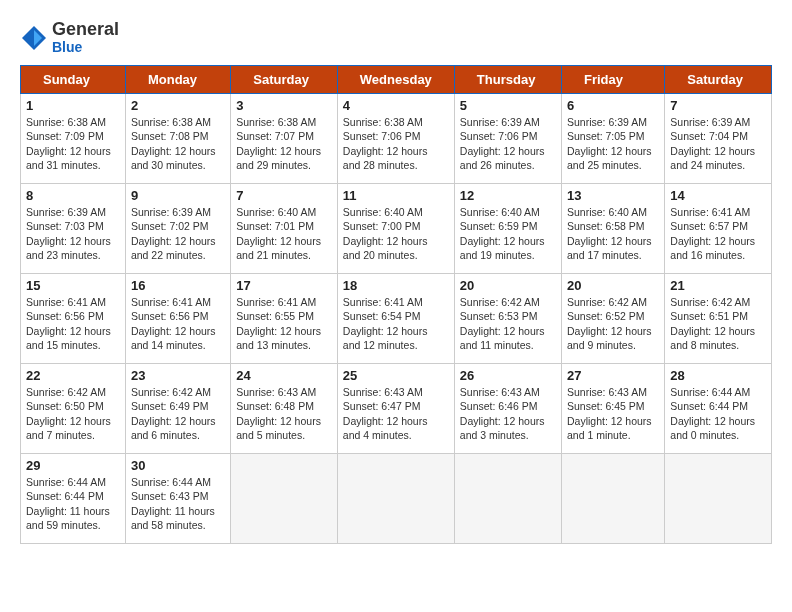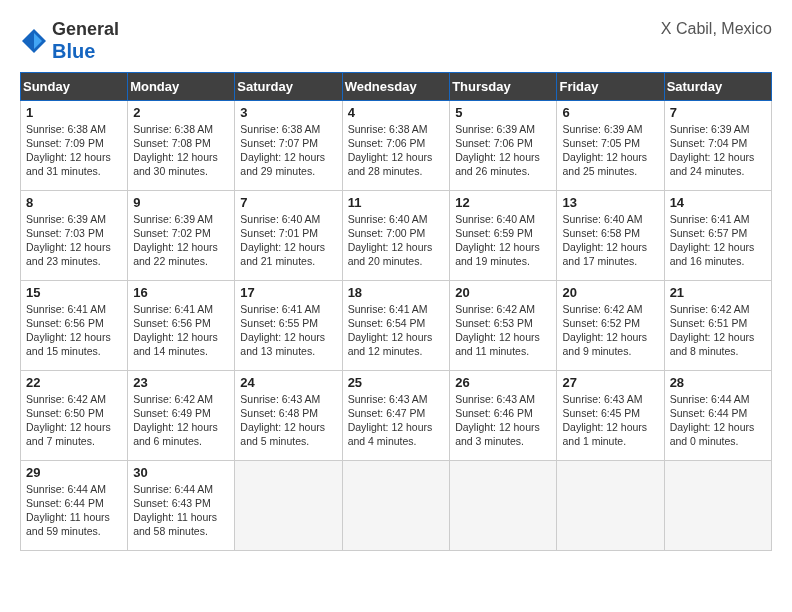--- a/index.html
+++ b/index.html
@@ -25,21 +25,21 @@
       display: flex;
       flex-direction: column;
       line-height: 1.1;
     }
     .logo-general {
       font-size: 18px;
       font-weight: bold;
       color: #333;
     }
     .logo-blue {
-      font-size: 20px;
+      font-size: 14px;
       font-weight: bold;
       color: #1565c0;
     }
     .logo-icon {
       width: 28px;
       height: 28px;
     }
     .title-block {
       text-align: right;
     }
@@ -51,24 +51,24 @@
     .location {
       font-size: 16px;
       color: #555;
     }
     .calendar {
       width: 100%;
       border-collapse: collapse;
       font-size: 11px;
     }
     .calendar th {
-      background-color: #404040;
+      background-color: #c2410c;
       color: #fff;
       text-align: left;
-      padding: 6px 2px;
+      padding: 6px 22px;
       font-size: 13px;
       font-weight: bold;
       border: 1px solid #1565c0;
     }
     .calendar td {
       border: 1px solid #ccc;
       vertical-align: top;
       padding: 4px 5px;
       width: 108px;
       min-height: 80px;
@@ -101,21 +101,20 @@
     <svg class="logo-icon" viewBox="0 0 28 28">
       <polygon points="14,2 26,14 14,26 2,14" fill="#1565c0"></polygon>
       <polygon points="14,6 22,14 14,22" fill="#42a5f5"></polygon>
     </svg>
     <div class="logo-text">
       <span class="logo-general">General</span>
       <span class="logo-blue">Blue</span>
     </div>
   </div>
   <div class="title-block">
-    <div class="location">X Cabil, Mexico</div>
   </div>
 </div>
 
 <table class="calendar">
   <thead>
     <tr>
       <th>Sunday</th>
       <th>Monday</th>
       <th>Saturday</th>
       <th>Wednesday</th>

